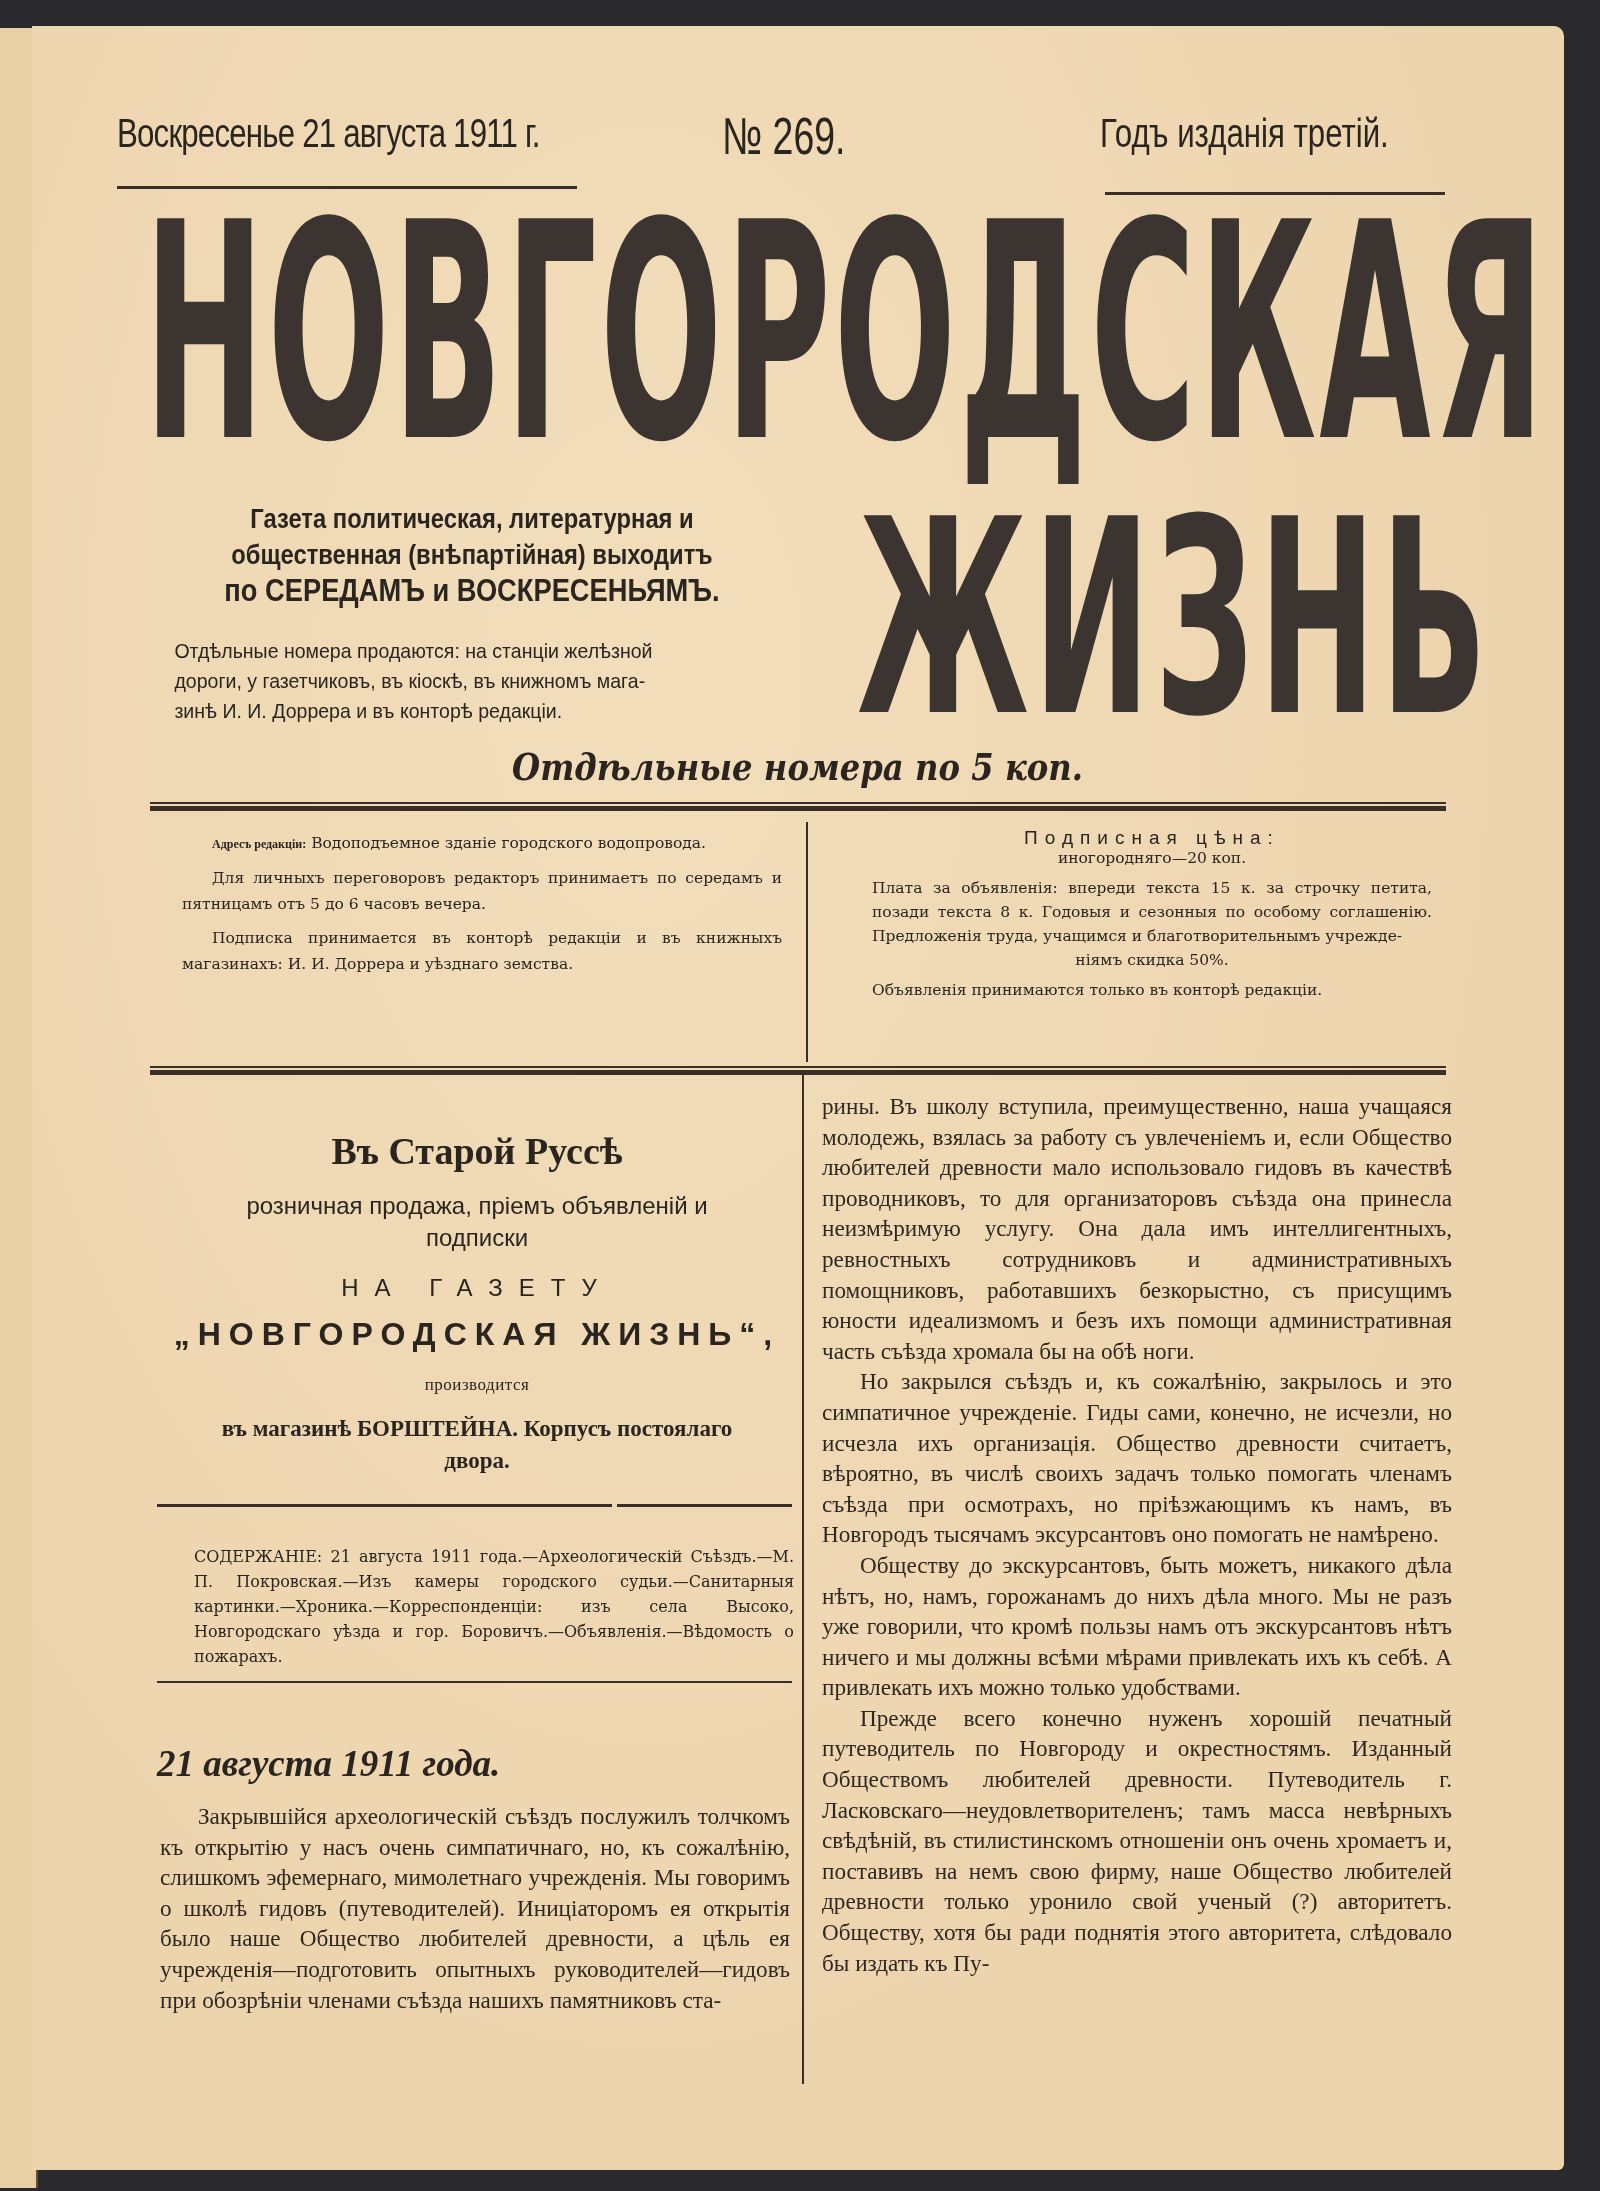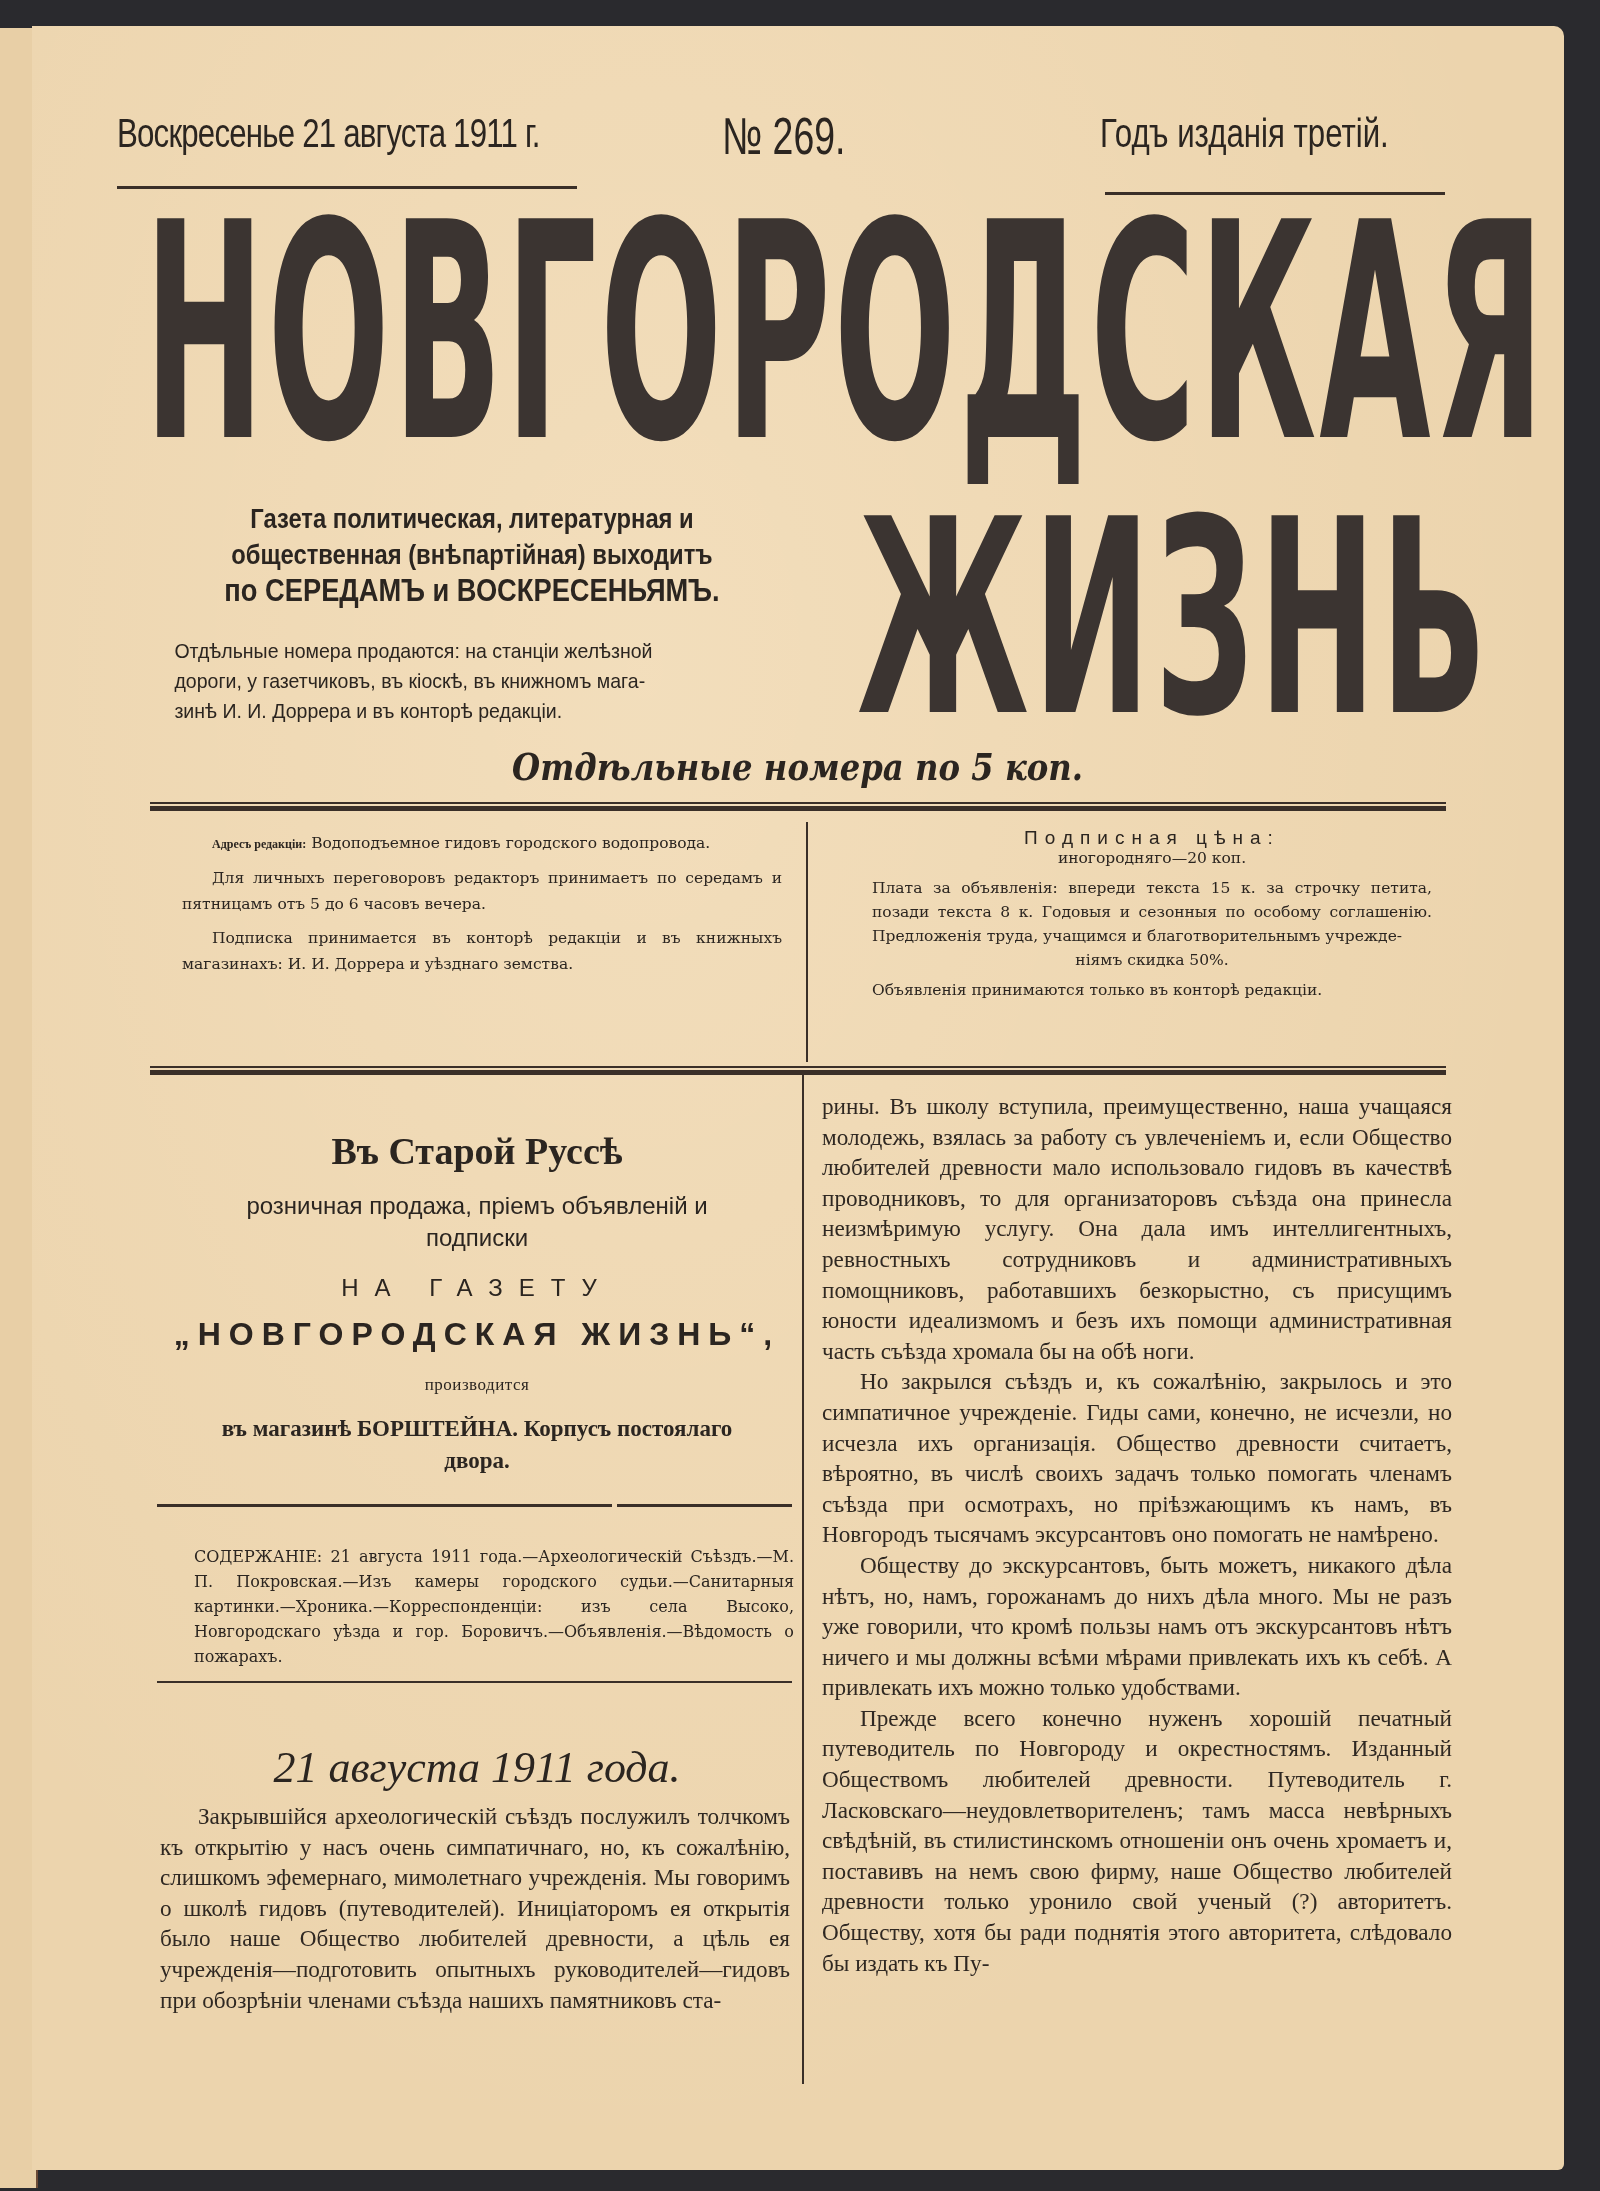--- a/index.html
+++ b/index.html
@@ -80,21 +80,21 @@
   .ad-sub { font-family: "Liberation Sans", sans-serif; font-size: 24px; line-height: 32px; }
   .ad-spaced { font-family: Liberation Sans, sans-serif; font-size: 24px; letter-spacing: 16px; margin-top: 20px; }
   .ad-name { font-family: "Liberation Sans", sans-serif; font-weight: bold; font-size: 32px; letter-spacing: 8px; margin-top: 14px; white-space: nowrap; }
   .ad-small { font-family: "Liberation Serif", serif; font-size: 17px; margin-top: 22px; letter-spacing: 0.5px; }
   .ad-shop { font-family: "Liberation Serif", serif; font-weight: bold; font-size: 23px; line-height: 32px; margin-top: 18px; }
 
   .rule-short { height: 3px; background: #3a2f28; }
 
   .contents { left: 162px; top: 1518px; width: 600px; font-size: 16px; line-height: 25px; text-align: justify; text-indent: 0; }
 
-  .art-title { left: 125px; top: 1716px; width: 640px; text-align: center; font-family: "Liberation Serif", serif; font-style: italic; font-size: 44px; }
+  .art-title { left: 125px; top: 1716px; width: 640px; text-align: left; font-family: "Liberation Serif", serif; font-style: italic; font-size: 37px; font-weight: bold; }
   .col { font-family: "Liberation Serif", serif; font-size: 23.2px; line-height: 30.6px; text-align: justify; color: #2f2822; }
   .col p { margin: 0; text-indent: 38px; }
   .col p.noind { text-indent: 0; }
   .col-left { left: 128px; top: 1775px; width: 630px; }
   .col-right { left: 790px; top: 1065px; width: 630px; }
 </style>
 </head>
 <body>
 
 <div class="underleaf"></div>
@@ -124,21 +124,21 @@
   <div class="abs mast-2">ЖИЗНЬ</div>
 
   <div class="abs single-price">Отдѣльные номера по 5 коп.</div>
 
   <div class="abs rule-thin" style="top:776px;"></div>
   <div class="abs rule-thick" style="top:780px;"></div>
 
   <div class="abs vdiv-top"></div>
 
   <div class="abs info-left">
-    <p class="ind"><b>Адресъ редакціи:</b><span> Водоподъемное гидовъ городского водопровода.</span></p>
+    <p class="ind"><b>Адресъ редакціи:</b><span> Водоподъемное зданіе городского водопровода.</span></p>
     <p class="ind">Для личныхъ переговоровъ редакторъ принимаетъ по середамъ и пятницамъ отъ 5 до 6 часовъ вечера.</p>
     <p class="ind">Подписка принимается въ конторѣ редакціи и въ книжныхъ магазинахъ: И. И. Доррера и уѣзднаго земства.</p>
   </div>
 
   <div class="abs info-right">
     <div class="heading">Подписная цѣна:</div>
     <p class="center" style="margin-top:-6px;">иногородняго—20 коп.</p>
     <p>Плата за объявленія: впереди текста 15 к. за строчку петита, позади текста 8 к. Годовыя и сезонныя по особому соглашенію. Предложенія труда, учащимся и благотворительнымъ учрежде-</p>
     <p class="center" style="margin-top:-6px;">ніямъ скидка 50%.</p>
     <p>Объявленія принимаются только въ конторѣ редакціи.</p>

